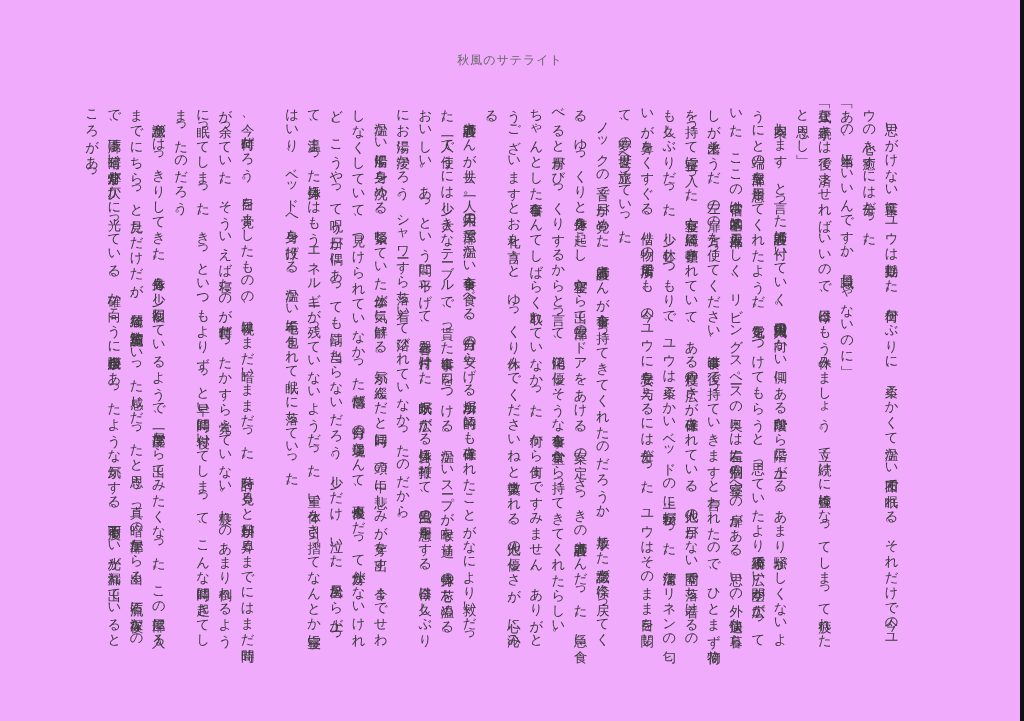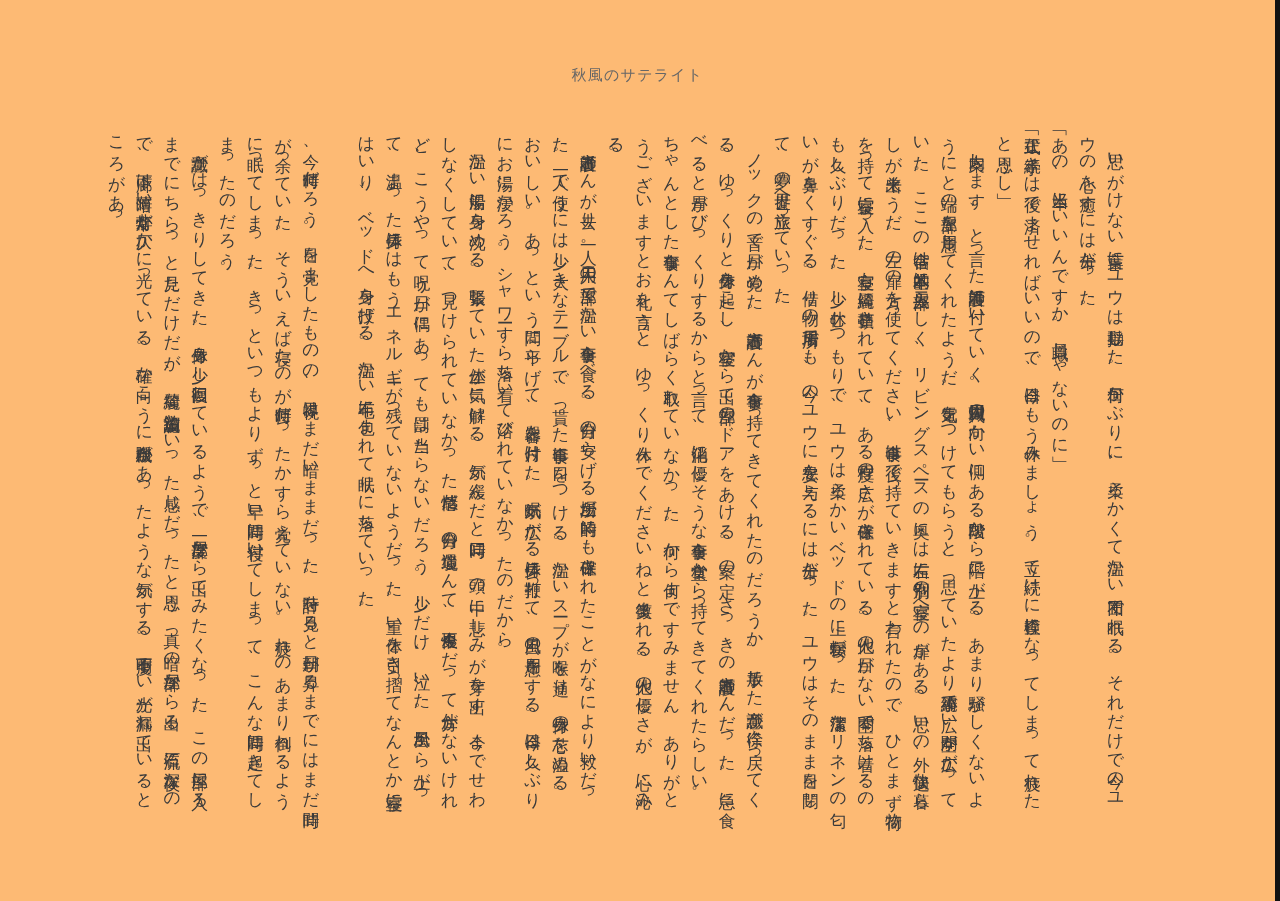--- a/index.html
+++ b/index.html
@@ -9,21 +9,21 @@
       height: 721px;
       overflow: hidden;
       background: #ffffff;
     }
     .page {
       position: absolute;
       left: 0;
       top: 0;
       width: 1020px;
       height: 721px;
-      background: #fdba74;
+      background: #f0abfc;
     }
     .edge {
       position: absolute;
       left: 1020px;
       top: 0;
       width: 4px;
       height: 721px;
       background: #111111;
     }
     .title {

